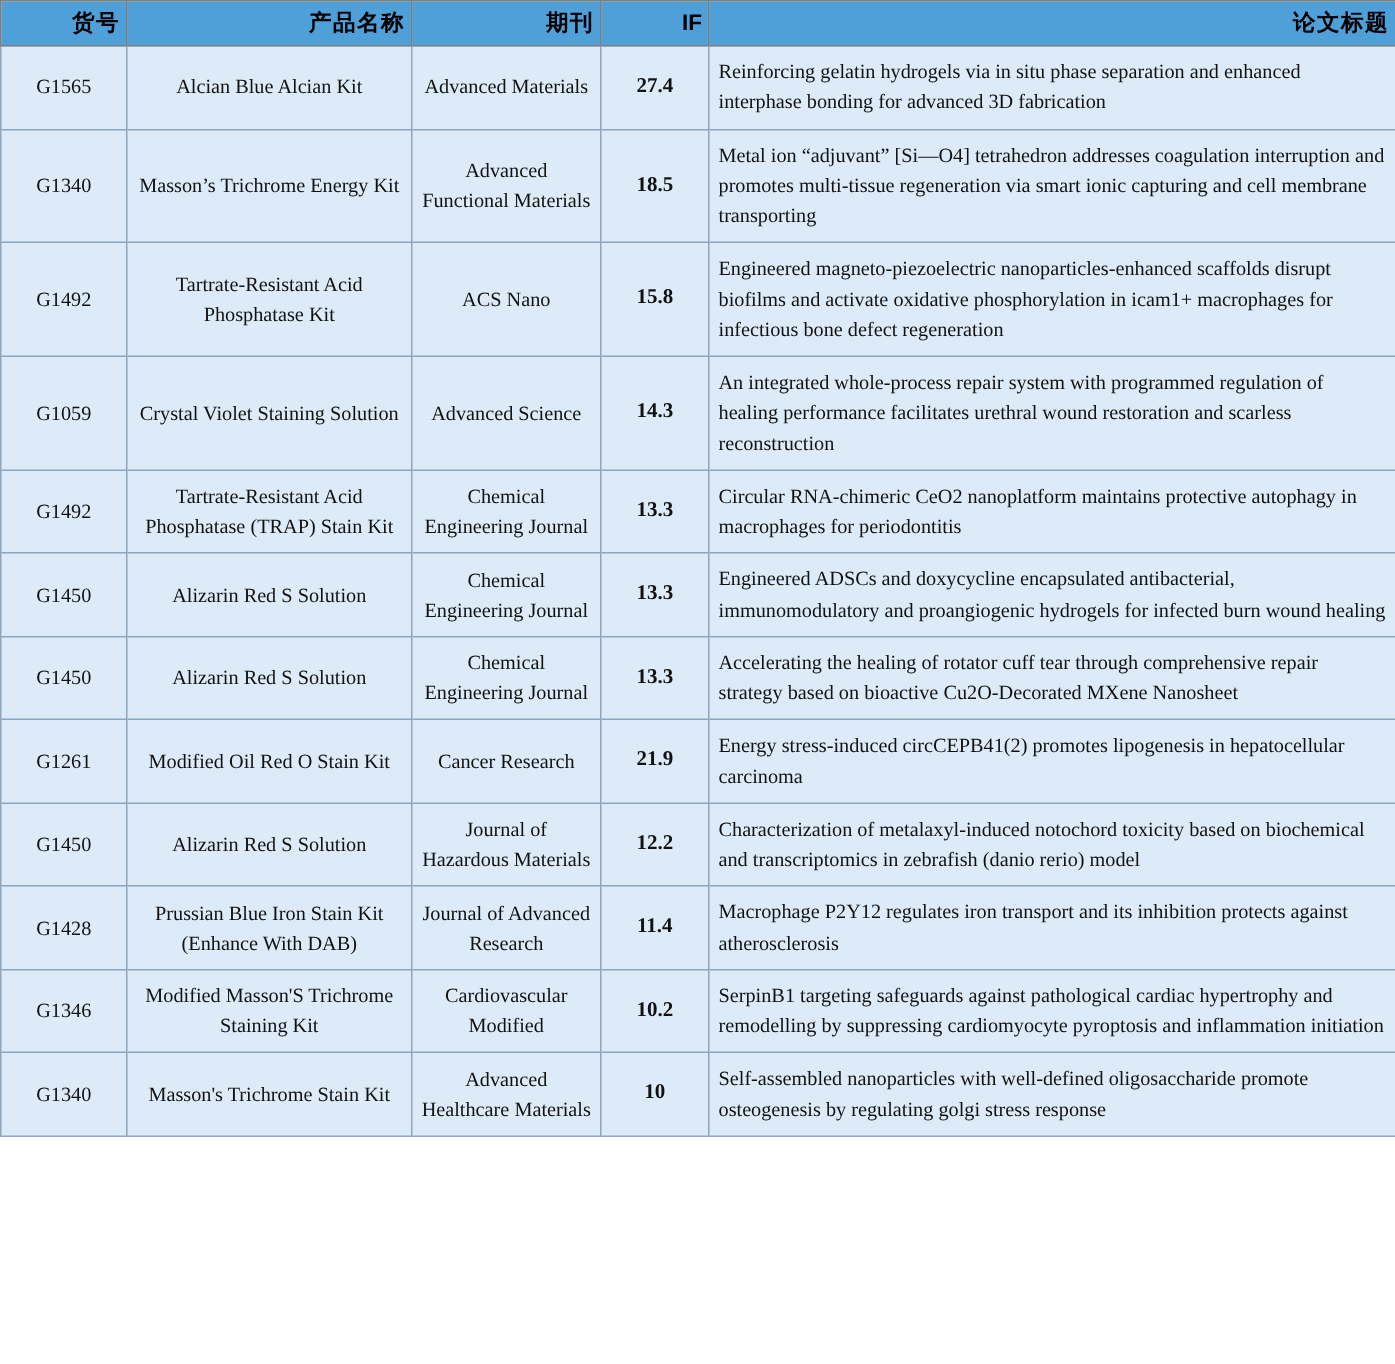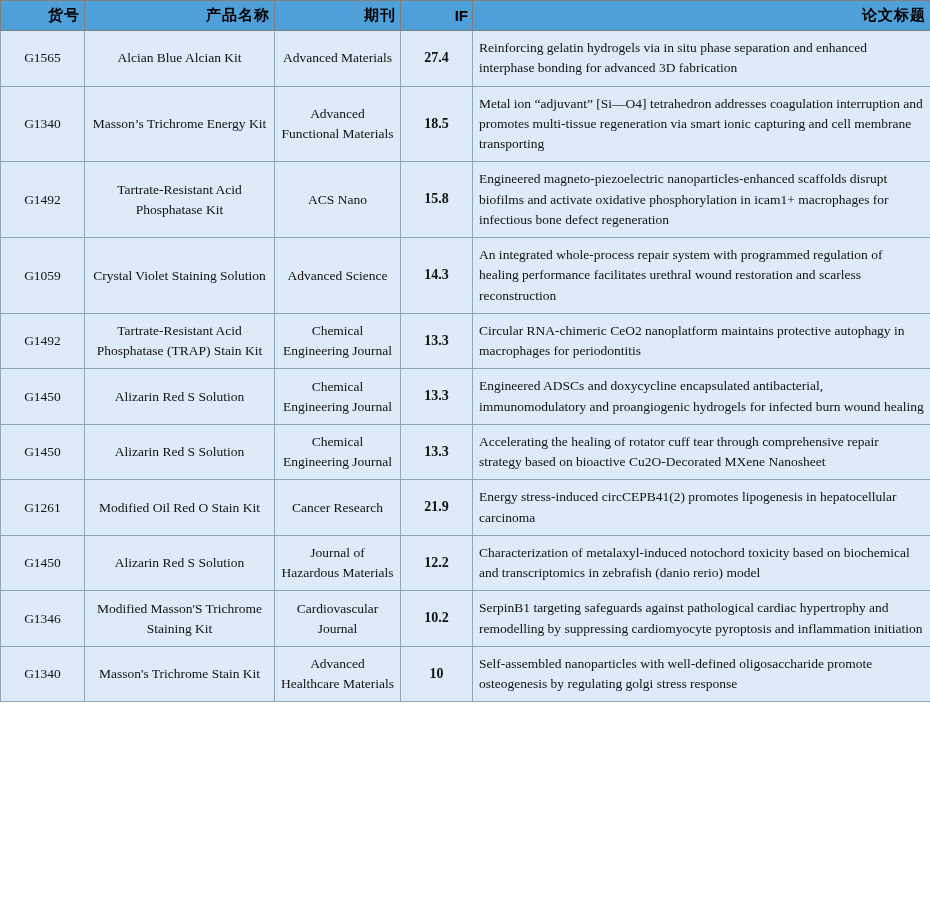--- a/index.html
+++ b/index.html
@@ -145,23 +145,30 @@
         <td class="title-cell">Energy stress-induced circCEPB41(2) promotes lipogenesis in hepatocellular carcinoma</td>
       </tr>
       <tr>
         <td>G1450</td>
         <td>Alizarin Red S Solution</td>
         <td class="journal-cell">Journal of Hazardous Materials</td>
         <td class="if-cell">12.2</td>
         <td class="title-cell">Characterization of metalaxyl-induced notochord toxicity based on biochemical and transcriptomics in zebrafish (danio rerio) model</td>
       </tr>
       <tr>
+        <td>G1428</td>
+        <td>Prussian Blue Iron Stain Kit (Enhance With DAB)</td>
+        <td class="journal-cell">Journal of Advanced Research</td>
+        <td class="if-cell">11.4</td>
+        <td class="title-cell">Macrophage P2Y12 regulates iron transport and its inhibition protects against atherosclerosis</td>
+      </tr>
+      <tr>
         <td>G1346</td>
         <td>Modified Masson'S Trichrome Staining Kit</td>
-        <td class="journal-cell">Cardiovascular Journal</td>
+        <td class="journal-cell">Cardiovascular Modified</td>
         <td class="if-cell">10.2</td>
         <td class="title-cell">SerpinB1 targeting safeguards against pathological cardiac hypertrophy and remodelling by suppressing cardiomyocyte pyroptosis and inflammation initiation</td>
       </tr>
       <tr>
         <td>G1340</td>
         <td>Masson's Trichrome Stain Kit</td>
         <td class="journal-cell">Advanced Healthcare Materials</td>
         <td class="if-cell">10</td>
         <td class="title-cell">Self-assembled nanoparticles with well-defined oligosaccharide promote osteogenesis by regulating golgi stress response</td>
       </tr>

